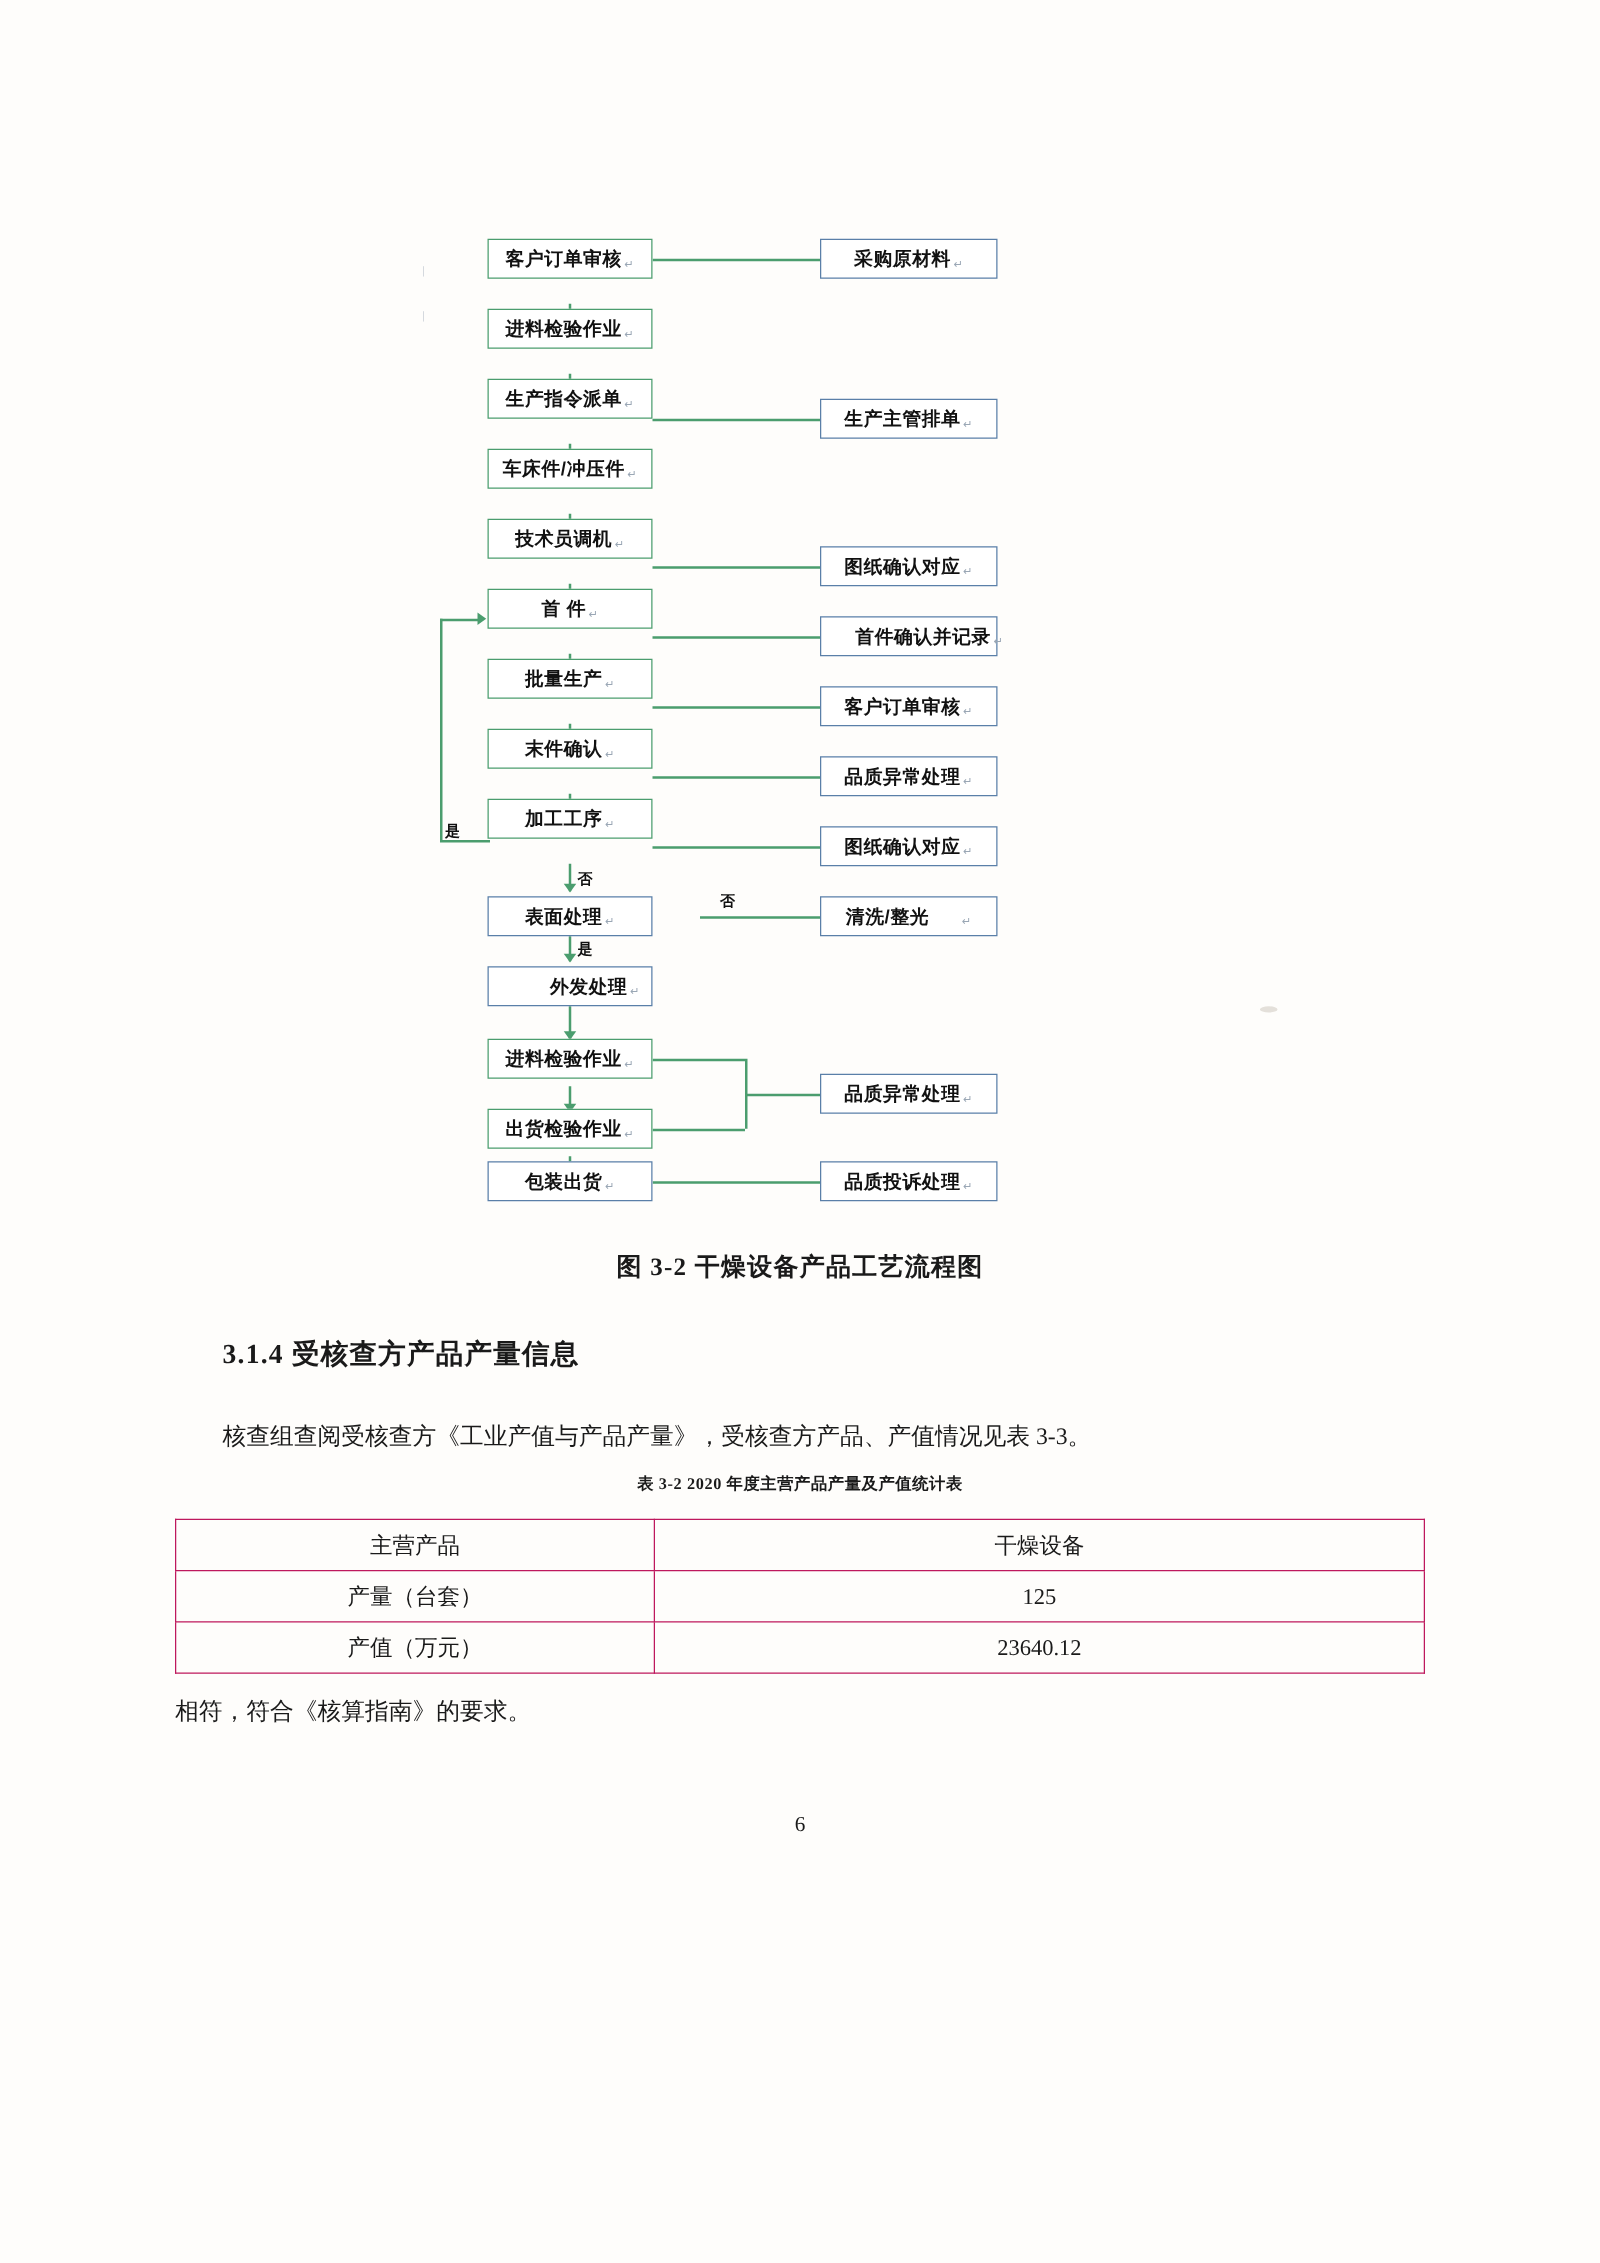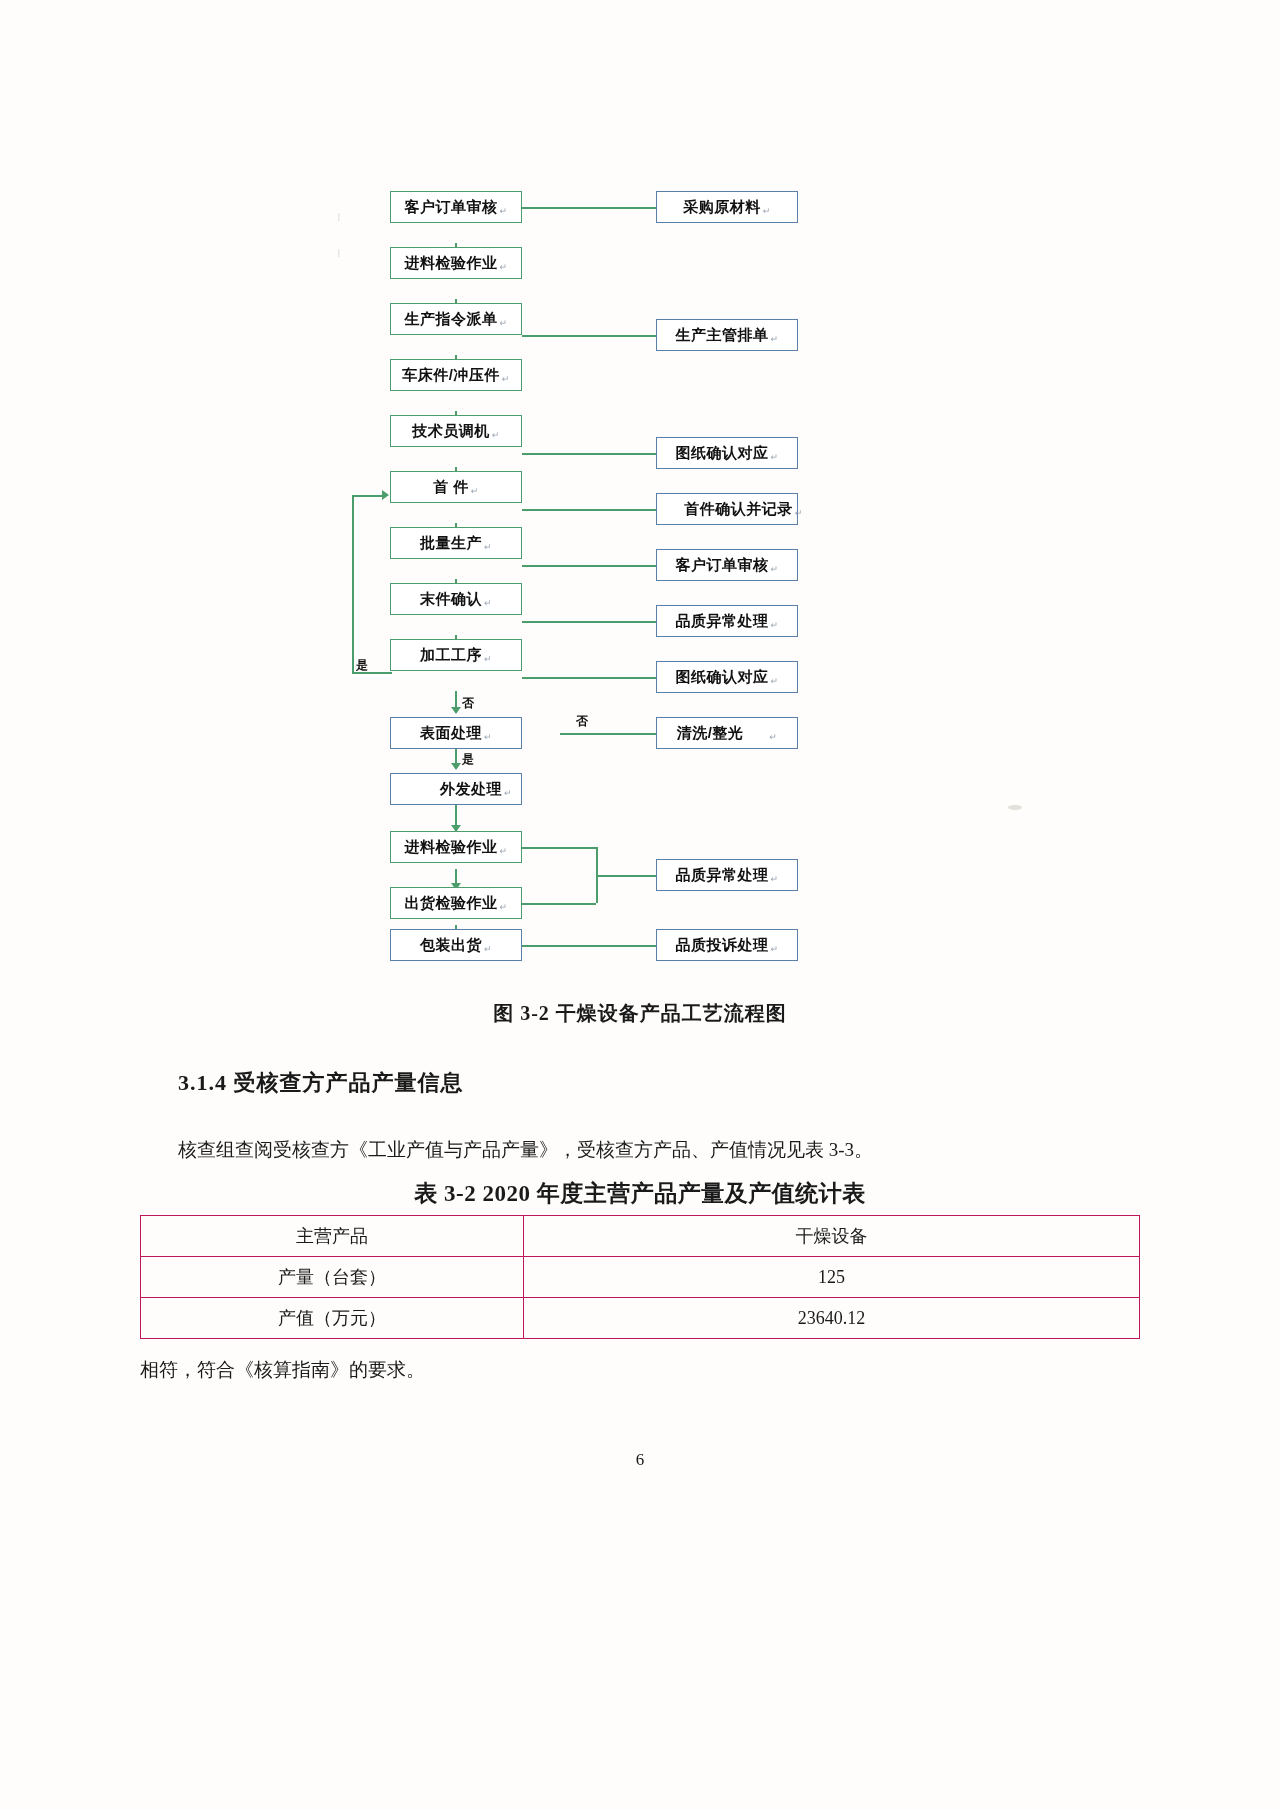--- a/index.html
+++ b/index.html
@@ -97,21 +97,21 @@
     width:924px;
     font-size:19px;
     line-height:30px;
     text-indent:0;
   }
   .tbl-caption {
     position:absolute;
     left:0; right:0;
     top:1178px;
     text-align:center;
-    font-size:23px;
+    font-size:13px;
     font-weight:bold;
     letter-spacing:0.5px;
   }
   table.stats {
     position:absolute;
     left:140px; top:1215px;
     width:1000px;
     border-collapse:collapse;
     font-size:18px;
   }

